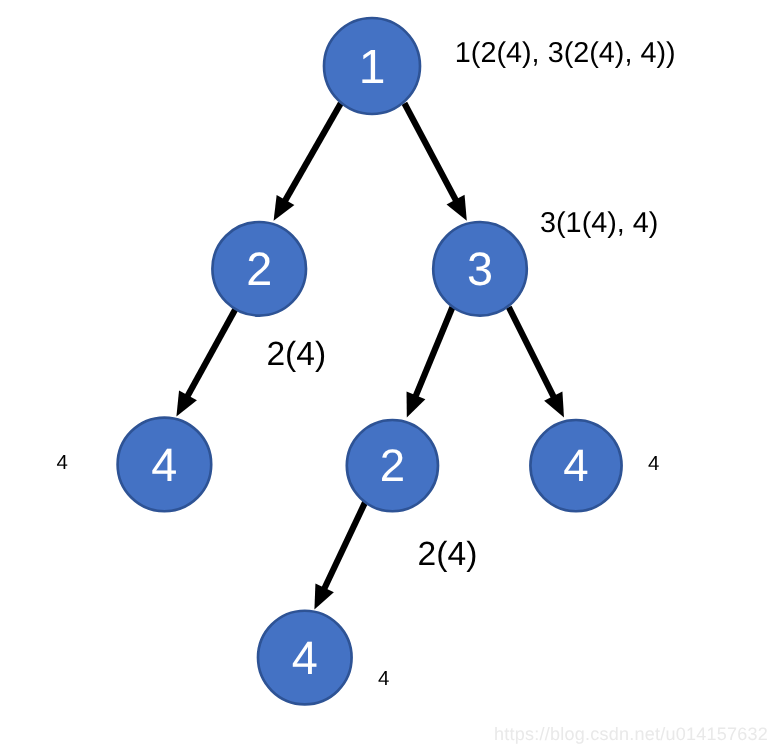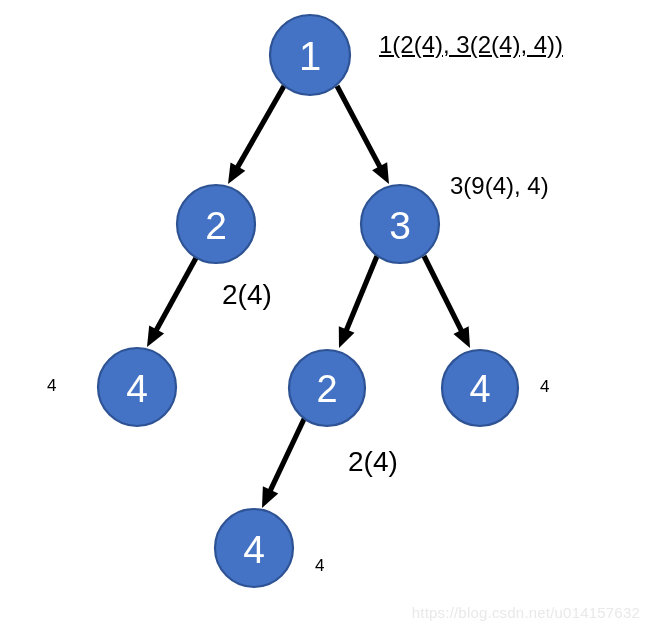--- a/index.html
+++ b/index.html
@@ -125,22 +125,22 @@
           <text x="480" y="389" class="node-label" fill="#FFFFFF" font-size="38">4</text>
         </g>
         <g>
           <circle cx="254" cy="548" r="39" class="node-circle" fill="#4472C4" stroke="#2E5395"></circle>
           <text x="254" y="549" class="node-label" fill="#FFFFFF" font-size="39">4</text>
         </g>
       </g>
   </svg>
 
   <div id="annotations-layer">
-      <div class="annotation big" style="left: 379px; top: 33px; text-decoration: underline;">1(2(4), 3(2(4), 4))</div>
-      <div class="annotation big" style="left: 450px; top: 174px;">3(9(4), 4)</div>
+      <div class="annotation big" style="left: 379px; top: 33px;">1(2(4), 3(2(4), 4))</div>
+      <div class="annotation big" style="left: 450px; top: 174px;">3(1(4), 4)</div>
       <div class="annotation mid" style="left: 222px; top: 281px;">2(4)</div>
       <div class="annotation small" style="left: 47px; top: 377px;">4</div>
       <div class="annotation small" style="left: 540px; top: 378px;">4</div>
       <div class="annotation mid" style="left: 348px; top: 448px;">2(4)</div>
       <div class="annotation small" style="left: 315px; top: 557px;">4</div>
     </div>
 
   <div id="watermark">https://blog.csdn.net/u014157632</div>
 
 </div>

